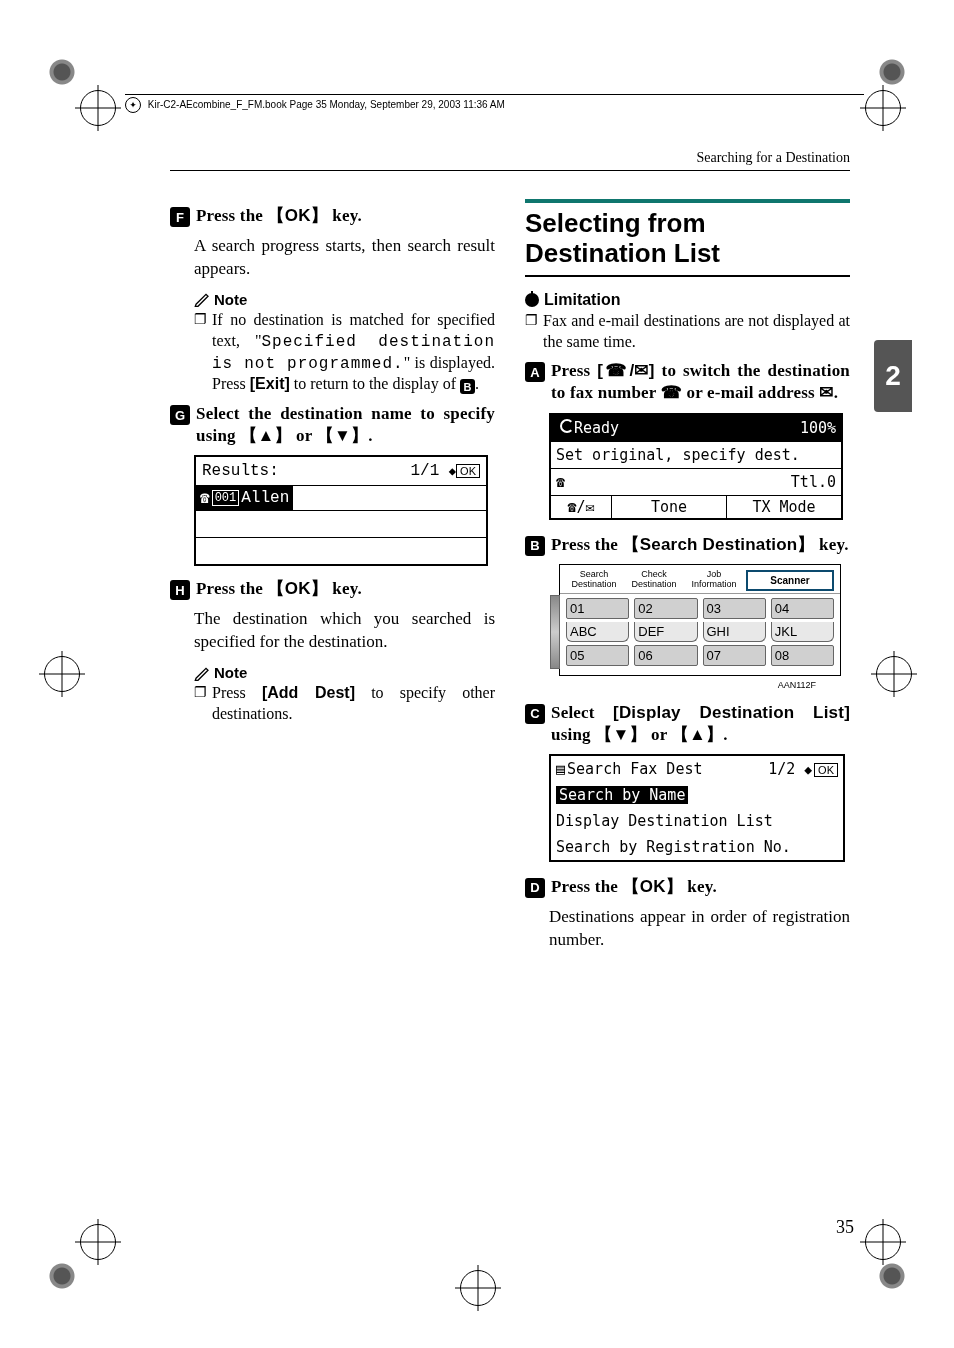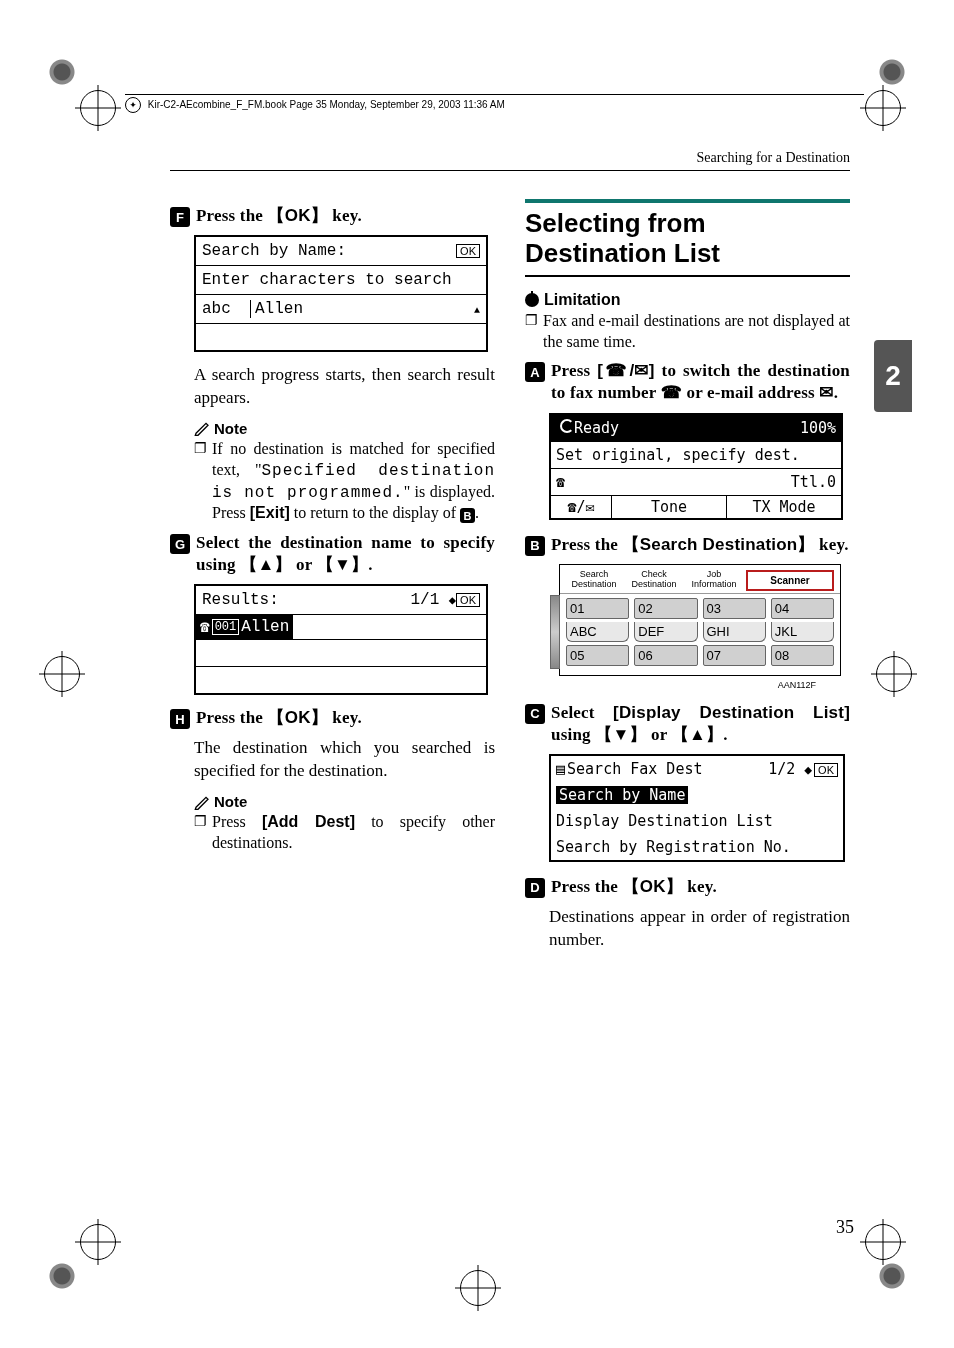--- a/index.html
+++ b/index.html
@@ -214,21 +214,21 @@
   .panel-top {
     display:flex;
     gap:4px;
     padding:5px 6px 2px 6px;
     font-size:9px;
     text-align:center;
     border-bottom:1px solid #999;
   }
   .panel-top > div { flex:1; line-height:1.1; }
   .panel-top .scanner {
-    border:2px solid #b91c1c;
+    border:2px solid #0c4a6e;
     padding:3px 14px;
     font-weight:bold;
     font-size:10px;
   }
   .panel-keys {
     padding:4px 6px 6px 6px;
   }
   .panel-keys .row { display:flex; gap:5px; margin-bottom:3px;}
   .panel-keys .k {
     flex:1;
@@ -336,34 +336,20 @@
   <div class="columns">
 
     <div class="col">
       <div class="step">
         <span class="step-num">F</span>
         <span class="step-text">
           <span>Press the </span><span class="bracket">【</span><span class="key">OK</span><span class="bracket">】</span><span> key.</span>
         </span>
       </div>
 
-      <div class="lcd">
-        <div class="lcd-row">
-          <span>Search by Name:</span>
-          <span class="ok-box">OK</span>
-        </div>
-        <div class="lcd-row">
-            <span>Enter characters to search</span>
-          </div>
-        <div class="lcd-row">
-          <span><span>abc</span>&nbsp;&nbsp;<span style="border-left:1px solid #000;padding-left:4px;">Allen</span></span>
-          <span class="tri-up"></span>
-        </div>
-        <div class="lcd-row" style="min-height:20px;"></div>
-      </div>
 
       <p class="body-p">A search progress starts, then search result appears.</p>
 
       <div class="note-head">
         <svg viewBox="0 0 24 24">
             <path d="M3 20 L18 5 L21 8 L6 23 L2 23 Z" fill="none" stroke="#000" stroke-width="2"></path>
           </svg>
         <span>Note</span>
       </div>
       <p class="bullet">

